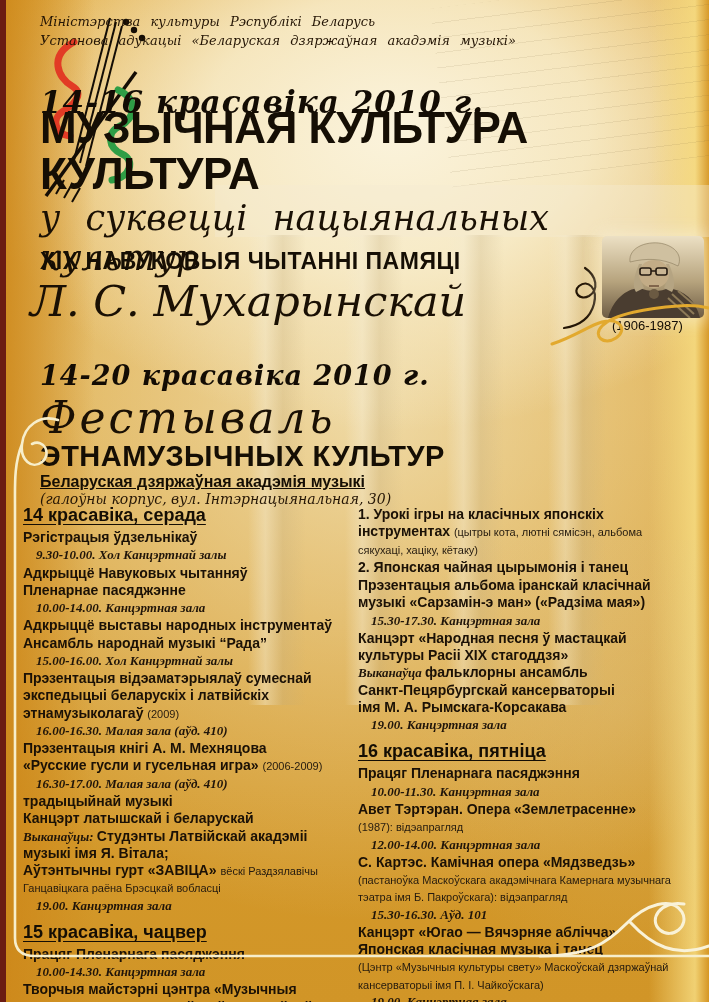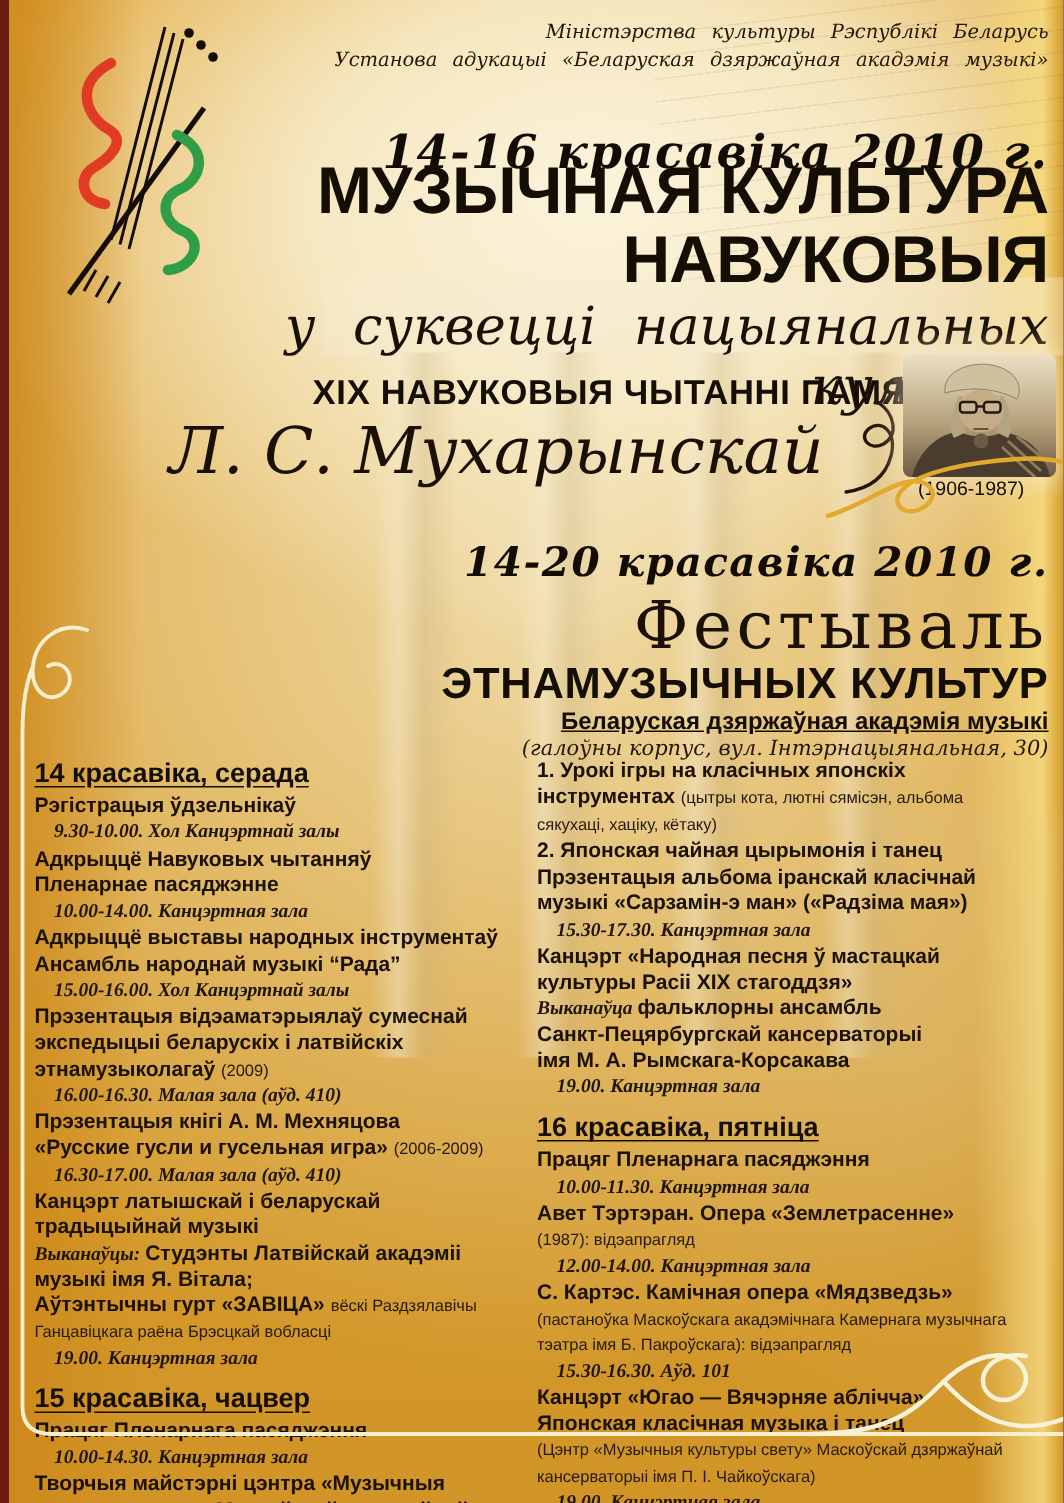--- a/index.html
+++ b/index.html
@@ -16,31 +16,31 @@
   .stripe-maroon{position:absolute;left:0;top:0;width:6px;height:1002px;background:#6b1c12;}
   
   .backdrop{position:absolute;inset:0;pointer-events:none;}
   .arch-band{position:absolute;left:215px;top:185px;width:494px;height:52px;background:rgba(244,236,210,.4);}
   .arch-col{position:absolute;top:235px;height:470px;width:58px;
     background:linear-gradient(90deg,rgba(244,234,206,0) 0%,rgba(244,234,206,.45) 30%,rgba(196,174,126,.28) 60%,rgba(244,234,206,0) 100%);}
   .arch-glow{position:absolute;left:420px;top:540px;width:289px;height:420px;background:radial-gradient(ellipse at 70% 40%,rgba(222,198,140,.30),rgba(222,198,140,0) 75%);}
   .sheet-lines{position:absolute;left:440px;top:-10px;width:300px;height:180px;opacity:.10;transform:rotate(-7deg);
     background:repeating-linear-gradient(180deg,transparent 0 14px,#6e5a32 14px 15px);}
   
-  .ctr{position:absolute;left:40px;right:10px;text-align:right;}
+  .ctr{position:absolute;left:40px;right:10px;text-align:left;}
   .ministry{top:12px;font-family:"DejaVu Serif",serif;font-style:italic;font-size:13px;line-height:19px;word-spacing:6px;color:#241505;}
   .dates1{top:84px;font-family:"DejaVu Serif",serif;font-style:italic;font-weight:700;font-size:31px;letter-spacing:1px;color:#130c04;}
   .title1{top:106px;font-weight:700;font-size:44px;line-height:44px;letter-spacing:-.5px;color:#150e04;}
   .title2{top:152px;font-weight:700;font-size:44px;line-height:44px;letter-spacing:-.5px;color:#150e04;}
   .motto{top:198px;font-family:"DejaVu Serif",serif;font-style:italic;font-size:35px;word-spacing:14px;color:#1a1004;}
   .heading{top:248px;font-weight:700;font-size:23px;letter-spacing:.5px;color:#150e04;padding-right:70px;}
   .person{top:276px;left:30px;right:160px;font-family:"DejaVu Serif",serif;font-style:italic;font-size:43px;color:#1a1004;}
   .years{position:absolute;left:612px;top:318px;width:96px;text-align:left;font-weight:400;font-size:13px;color:#130c04;}
   .dates2{top:360px;font-family:"DejaVu Serif",serif;font-style:italic;font-weight:700;font-size:27px;letter-spacing:1px;color:#130c04;}
-  .festscript{top:392px;font-family:"DejaVu Serif",serif;font-size:44px;letter-spacing:3px;color:#1a1004;}
+  .festscript{top:392px;font-family:"DejaVu Serif",serif;font-style:italic;font-size:44px;letter-spacing:3px;color:#1a1004;}
   .festcaps{top:440px;font-weight:700;font-size:29px;letter-spacing:.5px;color:#150e04;}
   .venue{top:473px;font-weight:700;font-size:16px;color:#150e04;text-decoration:underline;}
   .address{top:491px;font-family:"DejaVu Serif",serif;font-style:italic;font-size:14px;color:#241505;}
   
   .col{position:absolute;top:505px;text-align:left;}
   .col-left{left:23px;width:328px;}
   .col-right{left:358px;width:348px;}
   .day-header{font-weight:700;font-size:18px;line-height:20px;margin:9px 0 3px 0;
     text-decoration:underline;text-underline-offset:3px;color:#150e04;}
   .col .day-header:first-child{margin-top:0;}
@@ -88,21 +88,21 @@
     <line x1="56" y1="176" x2="48" y2="190" stroke="#140d05" stroke-width="2"></line>
   </svg>
 
   <div class="ctr ministry">
     <div>Міністэрства культуры Рэспублікі Беларусь</div>
     <div>Установа адукацыі «Беларуская дзяржаўная акадэмія музыкі»</div>
   </div>
 
   <div class="ctr dates1">14-16 красавіка 2010 г.</div>
   <div class="ctr title1">МУЗЫЧНАЯ КУЛЬТУРА</div>
-  <div class="ctr title2">НАВУКОВЫЯ</div>
+  <div class="ctr title2">КУЛЬТУРА</div>
   <div class="ctr motto">у суквецці нацыянальных культур</div>
   <div class="ctr heading">XIX НАВУКОВЫЯ ЧЫТАННІ ПАМЯЦІ</div>
   <div class="ctr person">Л. С. Мухарынскай</div>
 
   <svg class="curl-svg" width="709" height="1002" viewBox="0 0 709 1002">
     <path d="M 585,268 C 597,276 599,290 589,296 C 580,301 572,292 579,286 C 588,279 598,288 594,304 C 590,319 578,326 564,328" fill="none" stroke="#231505" stroke-width="2.2" stroke-linecap="round"></path>
   </svg>
 
   <div class="photo">
     <svg width="102" height="82" viewBox="0 0 102 82">
@@ -162,22 +162,22 @@
         <div class="line"><span class="sp-b">экспедыцыі беларускіх і латвійскіх</span></div>
         <div class="line"><span class="sp-b">этнамузыколагаў </span><span class="sp-s">(2009)</span></div>
         <div class="line"><span class="sp-t">16.00-16.30. Малая зала (аўд. 410)</span></div>
       </div>
       <div class="event">
         <div class="line"><span class="sp-b">Прэзентацыя кнігі А. М. Мехняцова</span></div>
         <div class="line"><span class="sp-b">«Русские гусли и гусельная игра» </span><span class="sp-s">(2006-2009)</span></div>
         <div class="line"><span class="sp-t">16.30-17.00. Малая зала (аўд. 410)</span></div>
       </div>
       <div class="event">
+        <div class="line"><span class="sp-b">традыцыйнай музыкі</span></div>
         <div class="line"><span class="sp-b">Канцэрт латышскай і беларускай</span></div>
-        <div class="line"><span class="sp-b">традыцыйнай музыкі</span></div>
         <div class="line"><span class="sp-i">Выканаўцы: </span><span class="sp-b">Студэнты Латвійскай акадэміі</span></div>
         <div class="line"><span class="sp-b">музыкі імя Я. Вітала;</span></div>
         <div class="line"><span class="sp-b">Аўтэнтычны гурт «ЗАВІЦА» </span><span class="sp-s">вёскі Раздзялавічы</span></div>
         <div class="line"><span class="sp-s">Ганцавіцкага раёна Брэсцкай вобласці</span></div>
         <div class="line"><span class="sp-t">19.00. Канцэртная зала</span></div>
       </div>
       <div class="day-header">15 красавіка, чацвер</div>
       <div class="event">
         <div class="line"><span class="sp-b">Працяг Пленарнага пасяджэння</span></div>
         <div class="line"><span class="sp-t">10.00-14.30. Канцэртная зала</span></div>

